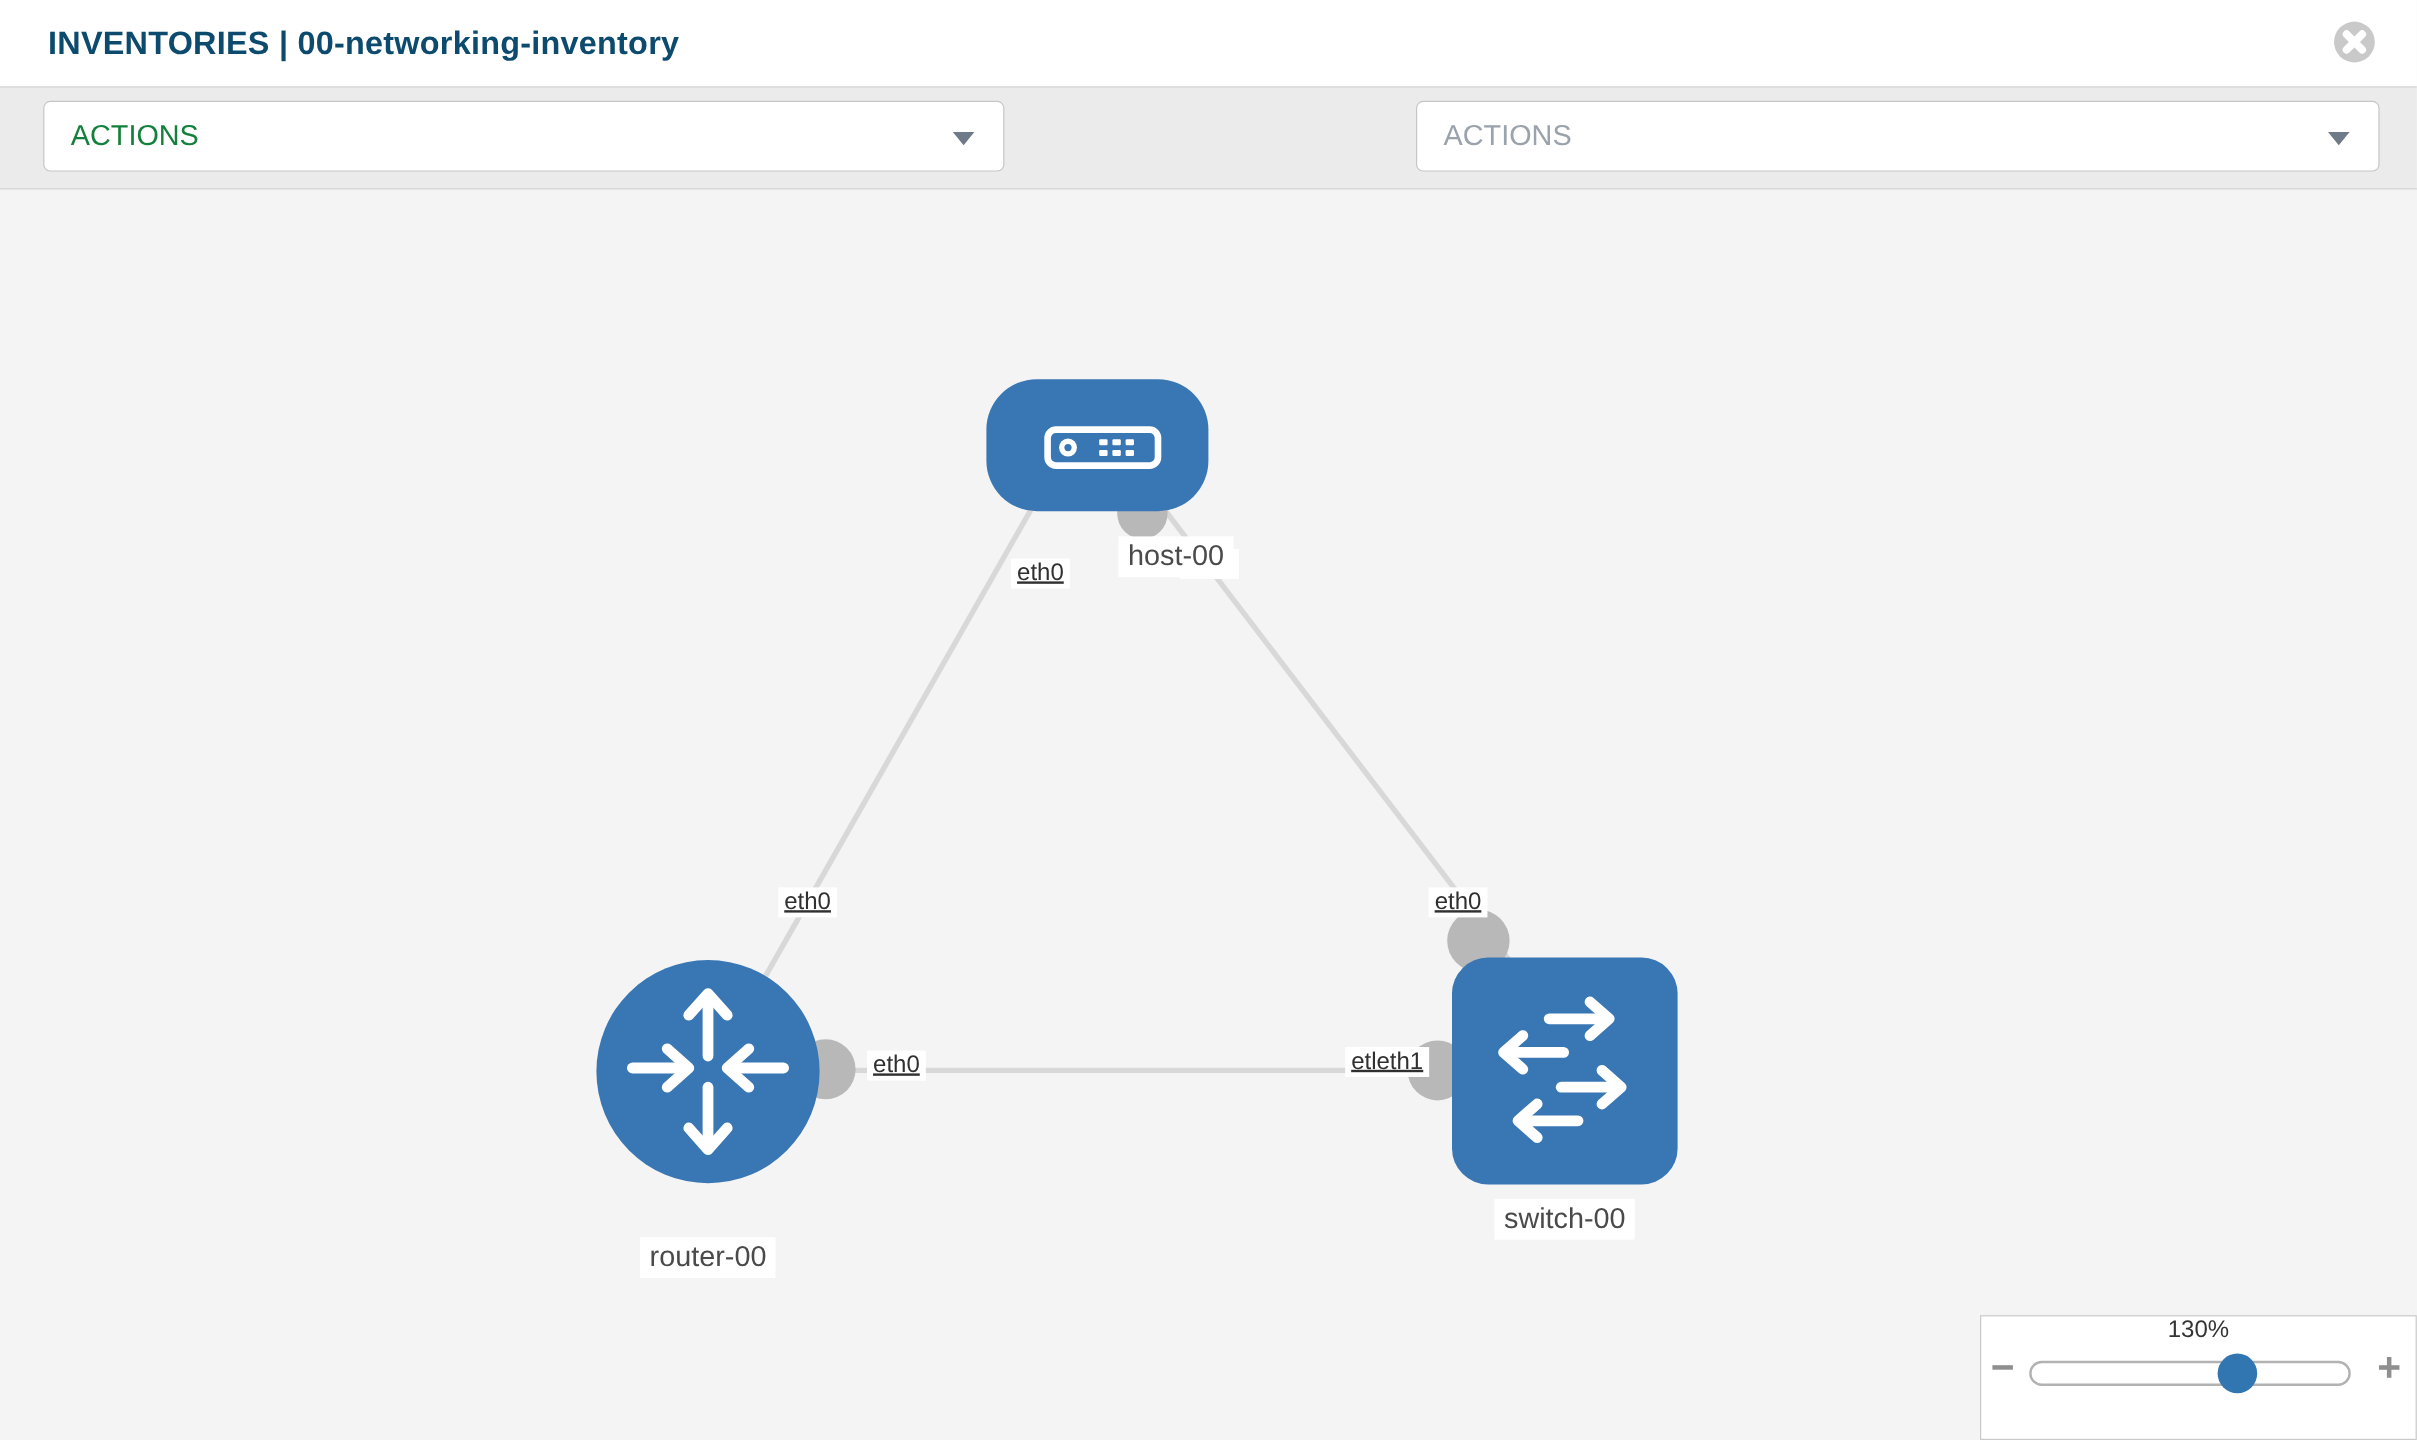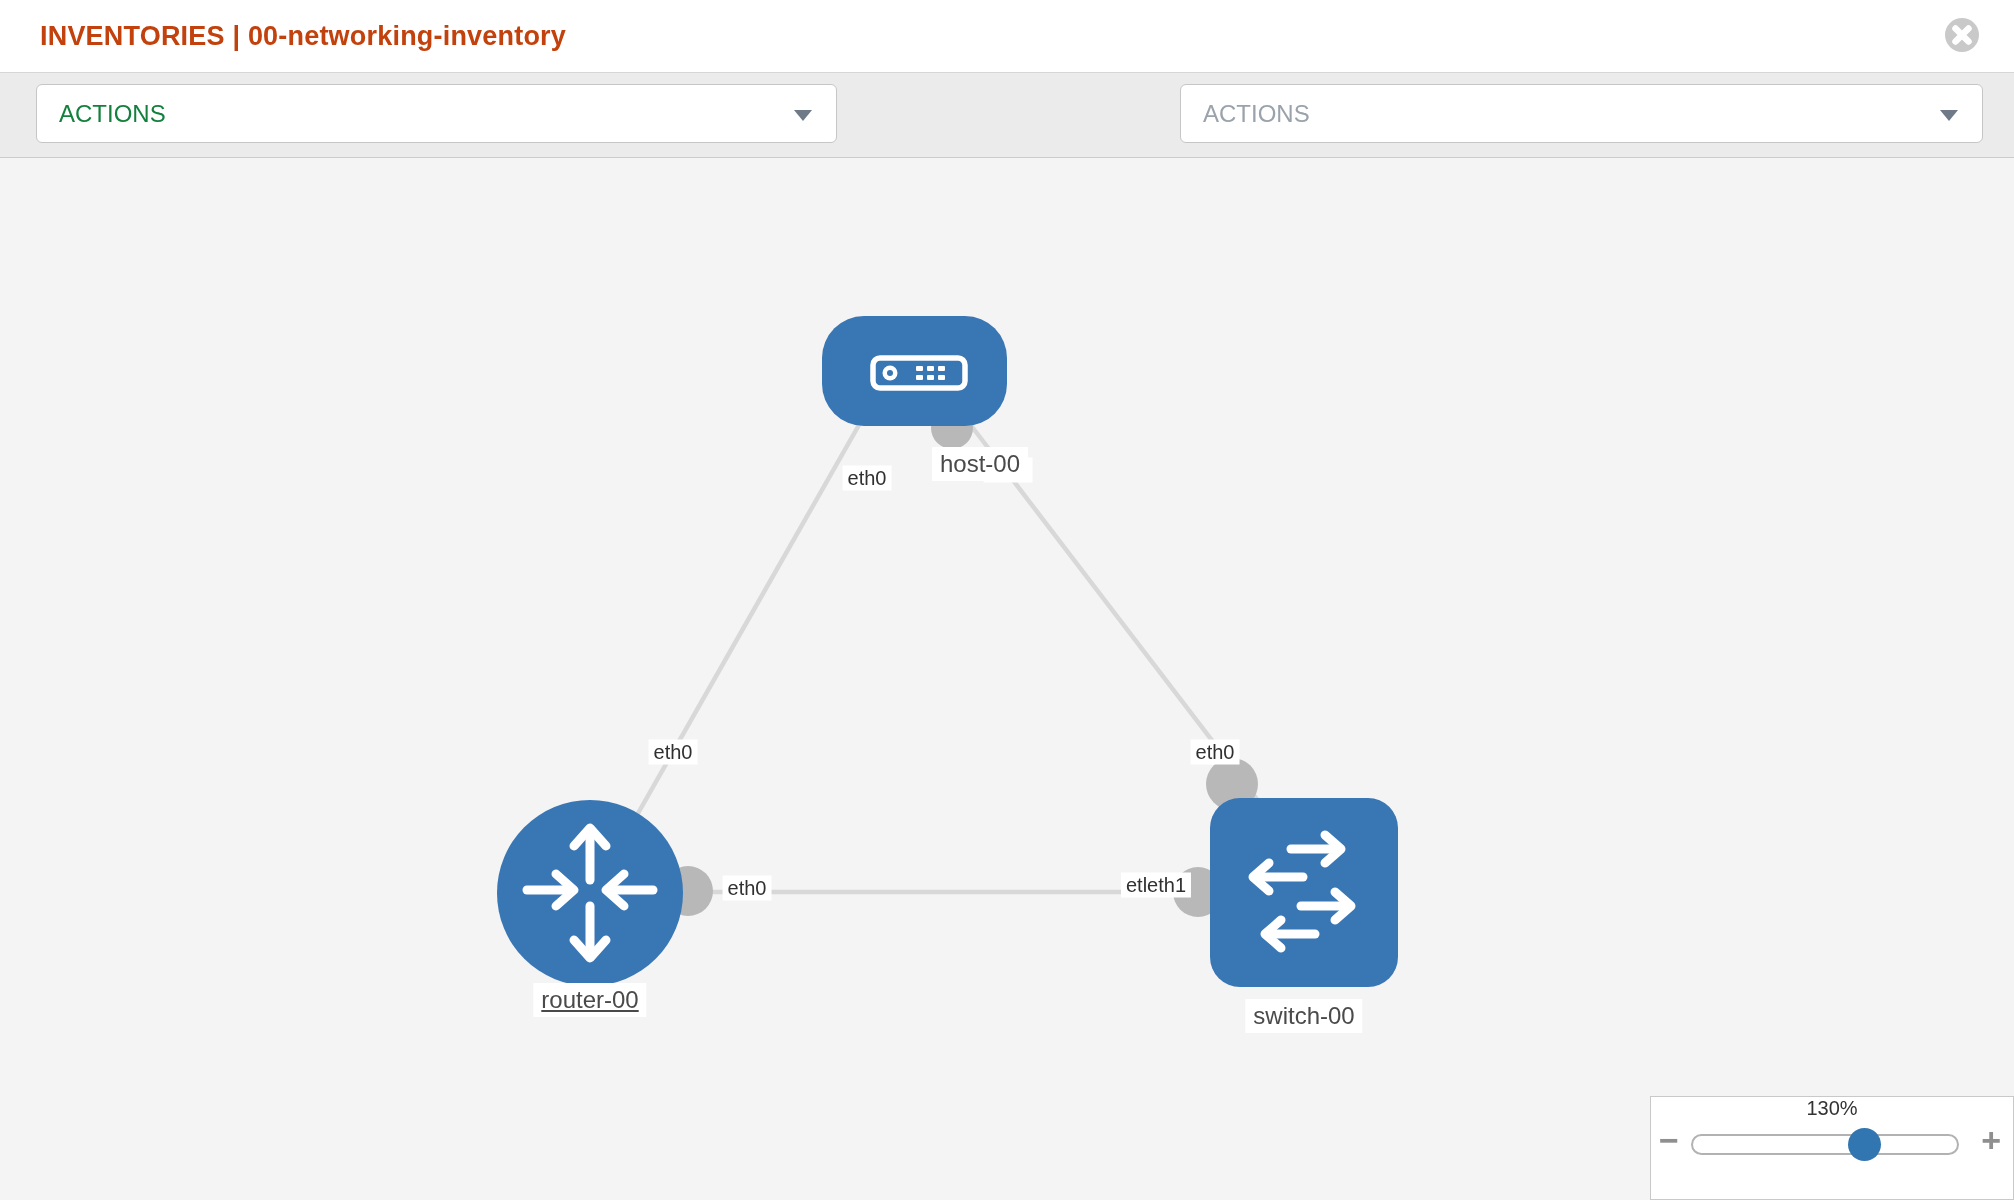--- a/index.html
+++ b/index.html
@@ -3,21 +3,21 @@
 <meta charset="utf-8">
 <style>
   * { margin:0; padding:0; box-sizing:border-box; }
   html,body { width:2014px; height:1200px; }
   body { font-family:"Liberation Sans", sans-serif; background:#f4f4f4; overflow:hidden; }
   .app { position:relative; width:2014px; height:1200px; background:#f4f4f4; }
 
   
   .hdr { position:absolute; left:0; top:0; width:2014px; height:72px; background:#ffffff; }
   .hdr-title { position:absolute; left:40px; top:0; height:72px; line-height:72px;
-               font-size:27px; font-weight:bold; color:#c2410c; letter-spacing:0.2px; }
+               font-size:27px; font-weight:bold; color:#0c4a6e; letter-spacing:0.2px; }
   .close-btn { position:absolute; right:34px; top:17px; width:36px; height:36px; cursor:pointer; }
 
   
   .tbar { position:absolute; left:0; top:72px; width:2014px; height:86px; background:#ebebeb;
           border-top:1px solid #d6d6d6; border-bottom:1px solid #cccccc; }
   .combo { position:absolute; top:11px; height:59px; background:#ffffff;
            border:1px solid #c6c6c6; border-radius:6px; cursor:pointer; }
   .combo-label { position:absolute; left:22px; top:0; height:57px; line-height:57px;
                  font-size:24px; color:#15803d; }
   .combo .caret { position:absolute; right:24px; top:25px; width:0; height:0;
@@ -29,21 +29,21 @@
   .tool-ico { position:absolute; top:98px; width:36px; height:36px; cursor:pointer; }
   .tool-ico svg { width:36px; height:36px; }
 
   
   .canvas { position:absolute; left:0; top:158px; width:2014px; height:1042px; background:#f4f4f4; }
   .canvas svg.graph { position:absolute; left:0; top:0; }
 
   .glabel { position:absolute; transform:translate(-50%,-50%); background:#ffffff;
             color:#4a4a4a; white-space:nowrap; }
   .node-label { font-size:24px; padding:3px 8px; cursor:pointer; }
-  .if-label   { font-size:20px; padding:1px 5px; color:#303030; }
+  .if-label   { font-size:20px; padding:1px 5px; color:#303030;text-decoration:underline; }
 
   
   .zoom-panel { position:absolute; left:1650px; top:1096px; width:364px; height:104px;
                 background:#ffffff; border:1px solid #c9c9c9; }
   .zoom-level { position:absolute; left:0; top:0; width:100%; text-align:center;
                 font-size:20px; color:#333333; }
   .zoom-minus, .zoom-plus { position:absolute; top:26px; font-size:34px; font-weight:bold;
                 color:#8f8f8f; line-height:34px; cursor:pointer; }
   .zoom-minus { left:8px; }
   .zoom-plus  { right:12px; }
@@ -156,21 +156,21 @@
     </svg>
 
     <div class="glabel if-label" style="left:867px; top:320px;">eth0</div>
     <div class="glabel if-label" style="left:1008px; top:312px;">eth0</div>
     <div class="glabel if-label" style="left:673px; top:594px;">eth0</div>
     <div class="glabel if-label" style="left:1215px; top:594px;">eth0</div>
     <div class="glabel if-label" style="left:747px; top:730px;">eth0</div>
     <div class="glabel if-label" style="left:1134px; top:727px;margin-left:22px;">etleth1</div>
 
     <div class="glabel node-label" style="left:980px; top:306px;">host-00</div>
-    <div class="glabel node-label" style="left:590px; top:842px;text-decoration:underline;">router-00</div>
+    <div class="glabel node-label" style="left:590px; top:890px;">router-00</div>
     <div class="glabel node-label" style="left:1304px; top:858px;">switch-00</div>
   </div>
 
   <div class="zoom-panel">
     <div class="zoom-level">130%</div>
     <div class="zoom-minus">−</div>
     <div class="zoom-track">
       <div class="zoom-thumb"></div>
     </div>
     <div class="zoom-plus">+</div>

